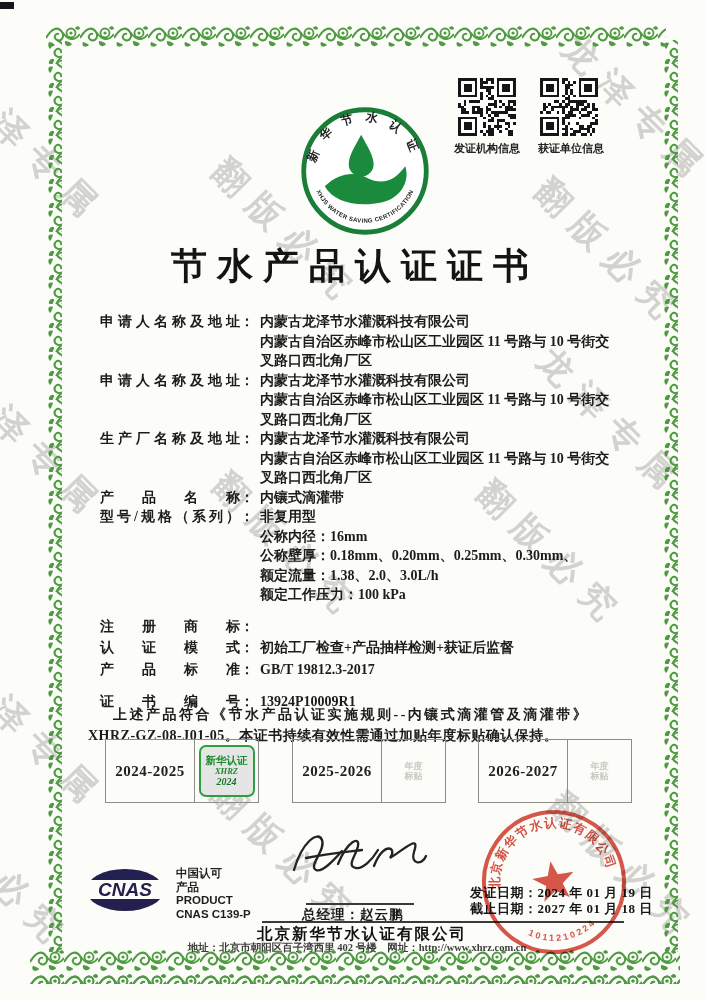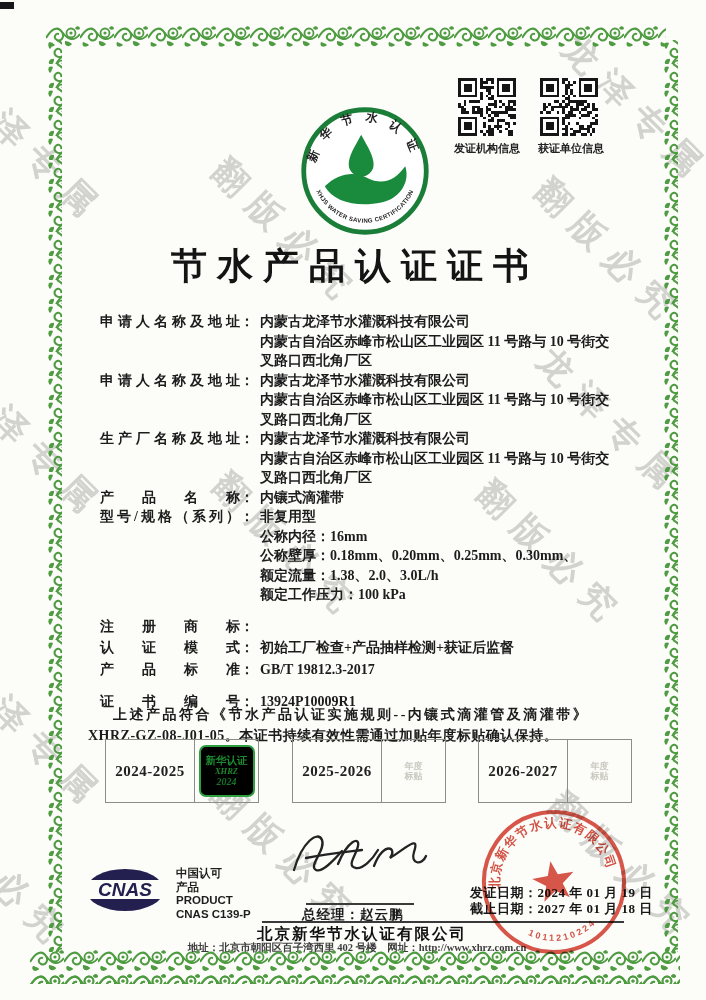--- a/index.html
+++ b/index.html
@@ -24,21 +24,21 @@
   .fcolon{flex:0 0 12px;}
   .fval{flex:1;padding-left:6px;}
   .statement{position:absolute;z-index:2;left:88px;top:704px;width:542px;font-size:14px;font-weight:700;line-height:21px;}
   .statement .l1{text-indent:25px;letter-spacing:2.5px;}
   .statement .l2{letter-spacing:.5px;}
   
   .ybox{position:absolute;z-index:2;top:739px;height:62px;width:152px;border:1.3px solid #8d8d88;display:flex;}
   .ycell-l{flex:0 0 88px;border-right:1.3px solid #8d8d88;display:flex;align-items:center;justify-content:center;
            font-size:15px;font-weight:700;letter-spacing:.5px;color:#222;}
   .ycell-r{flex:1;display:flex;align-items:center;justify-content:center;}
-  .sticker{width:52px;height:48px;border:2px solid #2f9e3f;border-radius:7px;background:#000000;
+  .sticker{width:52px;height:48px;border:2px solid #2f9e3f;border-radius:7px;background:#e5e5e5;
            display:flex;flex-direction:column;align-items:center;justify-content:center;line-height:1.1;}
   .sticker .s1{font-size:10.5px;font-weight:700;color:#1d8a2f;}
   .sticker .s2{font-size:8.5px;font-weight:700;font-style:italic;color:#1d8a2f;}
   .sticker .s3{font-size:10px;font-weight:700;font-style:italic;color:#14732a;}
   .ph{font-size:9px;line-height:10px;color:#c9c9c0;text-align:center;font-weight:700;}
   
   .cnas-logo{position:absolute;z-index:2;left:84px;top:866px;}
   .cnas-info{position:absolute;z-index:2;left:176px;top:867px;font-family:"Liberation Sans","DejaVu Sans",sans-serif;
              font-size:11.5px;font-weight:700;line-height:13.5px;color:#1d1d1d;}
   .sig{position:absolute;z-index:2;left:286px;top:824px;}

